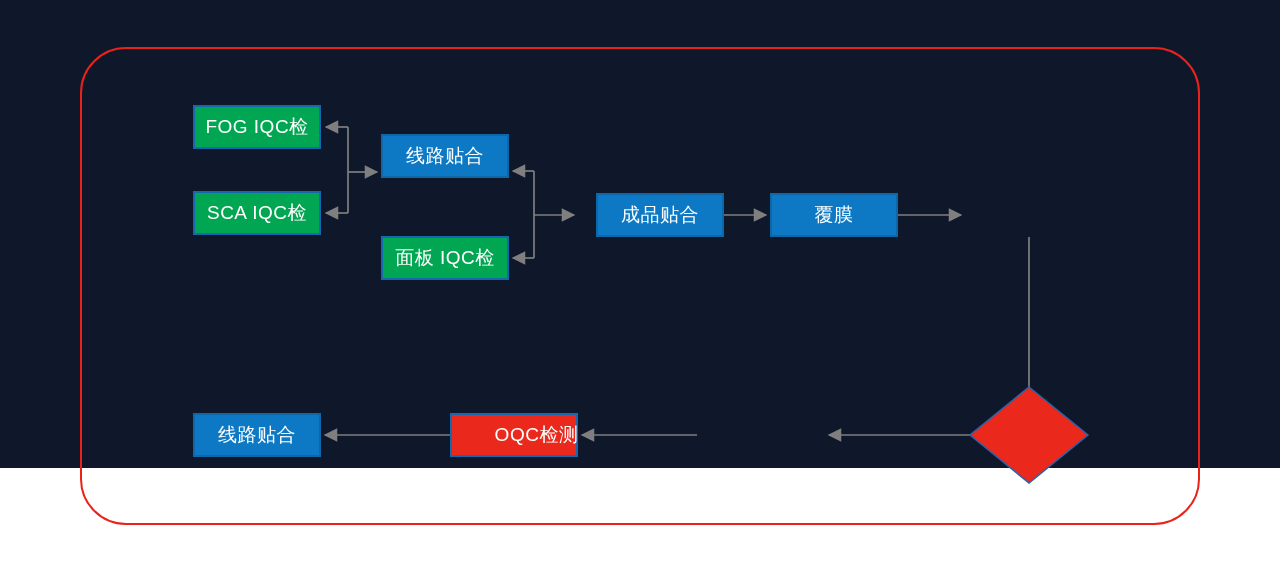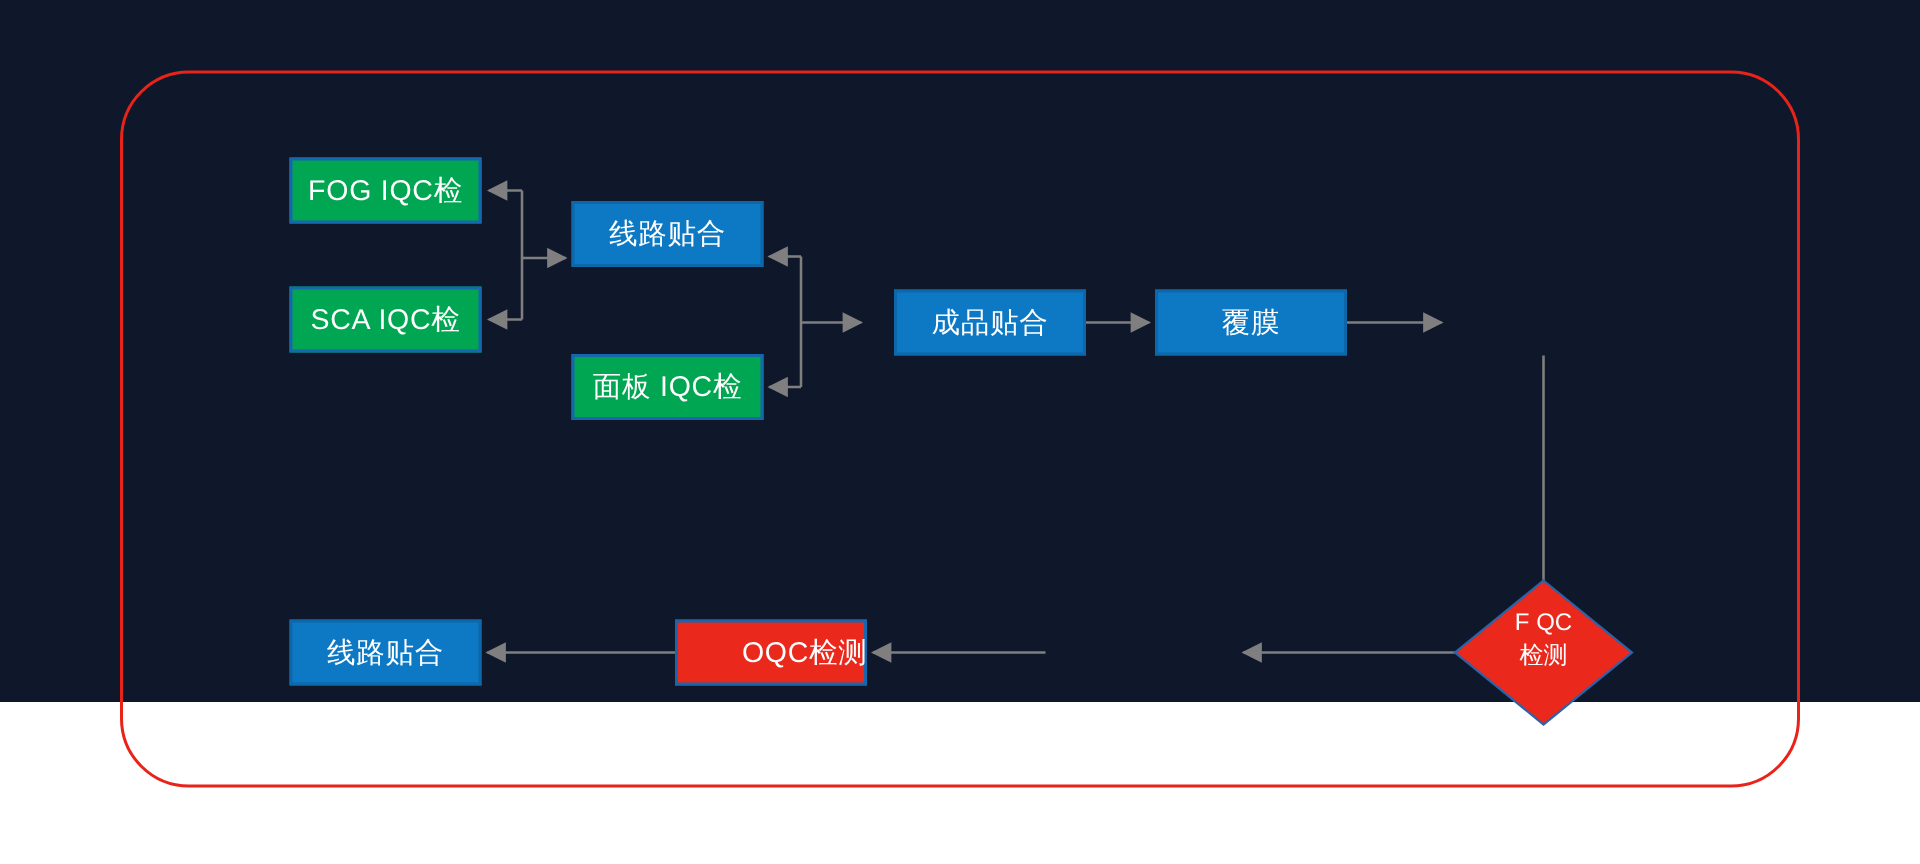--- a/index.html
+++ b/index.html
@@ -82,24 +82,20 @@
 
   <div class="node blue" style="left:548px; top:193px;margin-left:48px;">
     <span>成品贴合</span>
   </div>
 
   <div class="node blue" style="left:770px; top:193px;">
     <span>覆膜</span>
   </div>
 
 
-  <div class="diamond-label">
-    <div>F QC</div>
-    <div>检测</div>
-  </div>
 
 
   <div class="node red" style="left:450px; top:413px;">
     <span>OQC检测</span>
   </div>
 
   <div class="node blue" style="left:193px; top:413px;">
     <span>线路贴合</span>
   </div>
 

